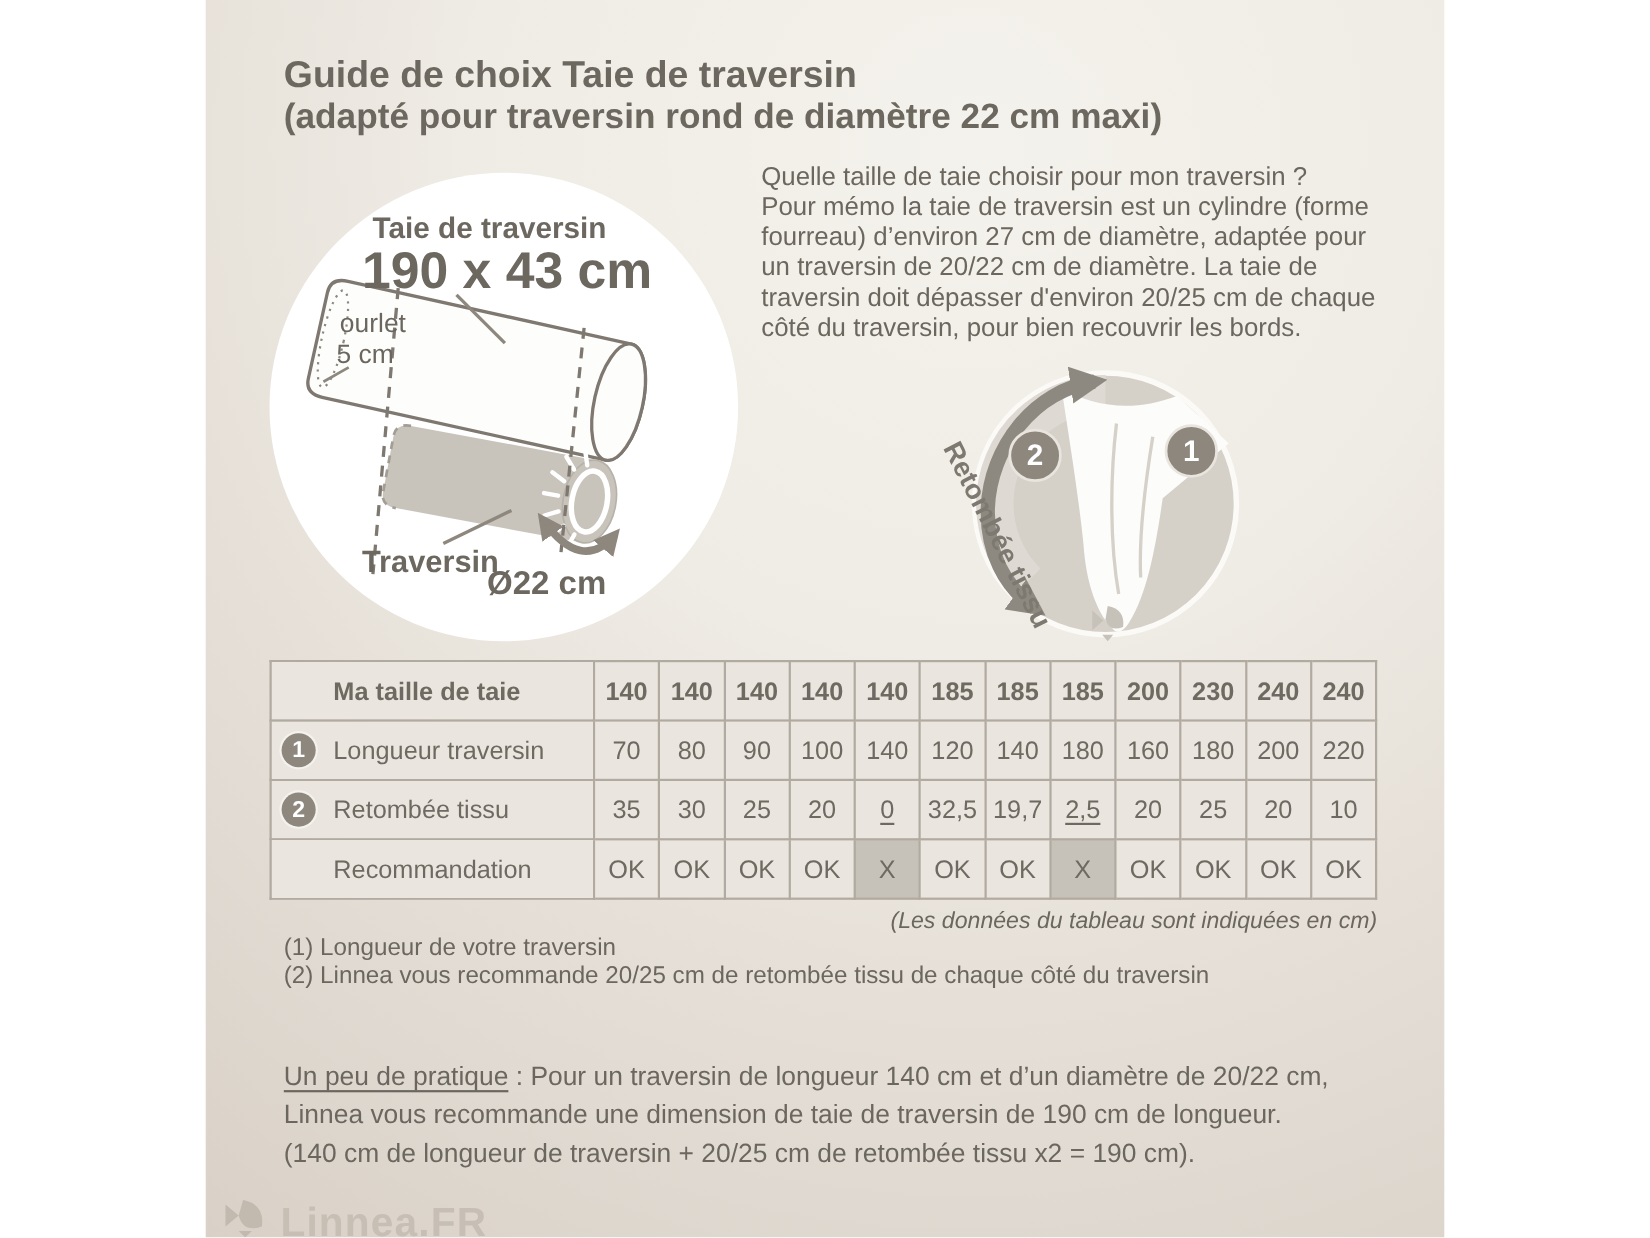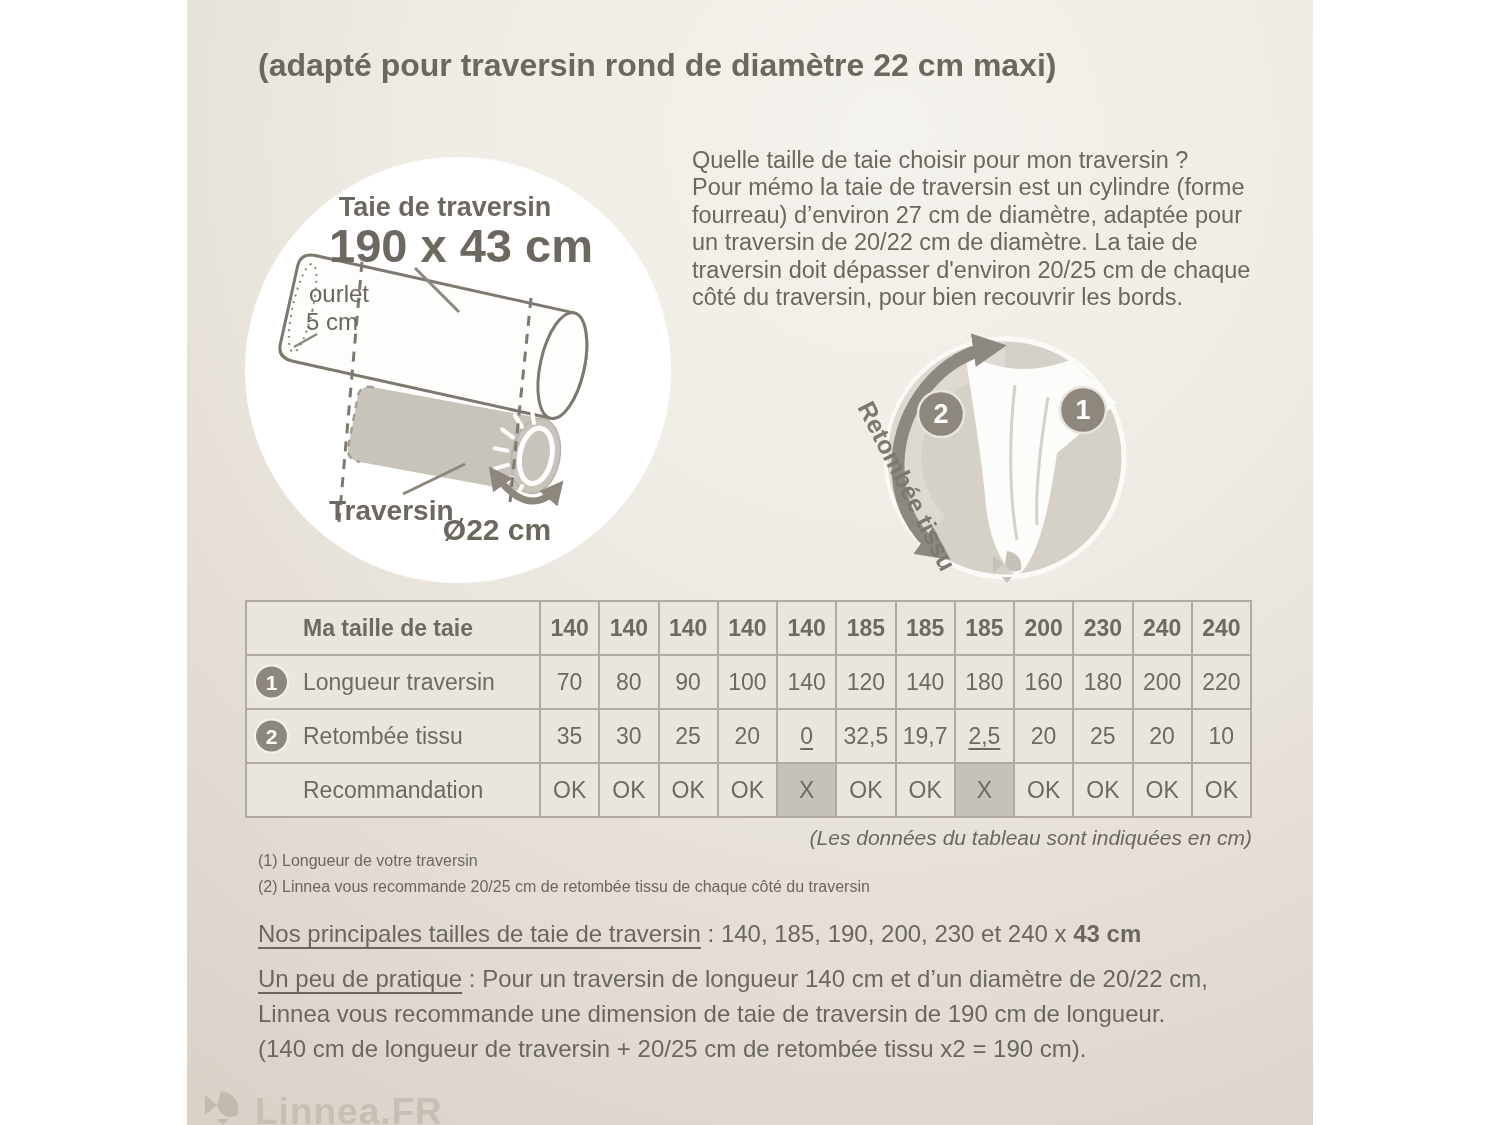--- a/index.html
+++ b/index.html
@@ -43,37 +43,38 @@
     font-weight:bold;font-size:21px;line-height:31px;text-align:center;
     box-shadow:0 0 0 2px rgba(250,248,244,.7);
   }
   .size-table td.u{text-decoration:underline;text-underline-offset:4px;}
   .size-table td.xcell{background:#c7c2b9;}
   
   .table-note{
     position:absolute;left:58px;top:826px;width:1007px;text-align:right;
     font-style:italic;font-size:21px;color:#6b675f;
   }
-  .footnotes{position:absolute;left:71px;top:848px;font-size:16px;line-height:26px;color:#6b675f;}
+  .footnotes{position:absolute;left:71px;top:848px;font-size:22px;line-height:26px;color:#6b675f;}
   
   .sizes-line{position:absolute;left:71px;top:920px;font-size:24px;color:#6b675f;}
   .practice{position:absolute;left:71px;top:961px;width:1020px;font-size:24px;line-height:35px;white-space:pre-line;color:#6b675f;}
   .ul{ text-decoration:underline;text-underline-offset:5px;text-decoration-thickness:2px;}
   .b{font-weight:bold;}
   
   .logo{position:absolute;left:16px;top:1070px;display:flex;align-items:center;gap:10px;opacity:.85;}
   .logo .logo-text{font-size:37px;font-weight:bold;color:#c4bbb1;letter-spacing:1px;margin-top:21px;}
   svg text{font-family:"Liberation Sans",sans-serif;}
 </style>
 </head>
 <body>
 
 <div class="canvas">
 
   <div class="hdr">
+    <h1>Guide de choix Taie de traversin</h1>
     <div class="subtitle">(adapté pour traversin rond de diamètre 22 cm maxi)</div>
   </div>
 
   <svg class="diagram-left" width="432" height="438" viewBox="0 0 432 438">
     <defs>
       <marker id="ah1" viewBox="0 0 10 10" refX="7" refY="5" markerWidth="3.4" markerHeight="3.4" orient="auto-start-reverse">
         <path d="M0 0 L10 5 L0 10 z" fill="#8d877e"></path>
       </marker>
     </defs>
     <circle cx="215" cy="220" r="213" fill="#ffffff"></circle>
@@ -226,21 +227,20 @@
       </tbody>
   </table>
 
   <div class="table-note">(Les données du tableau sont indiquées en cm)</div>
 
   <div class="footnotes">
     <div>(1) Longueur de votre traversin</div>
     <div>(2) Linnea vous recommande 20/25 cm de retombée tissu de chaque côté du traversin</div>
   </div>
 
-  <div class="sizes-line"><span class="ul">Nos principales tailles de taie de traversin</span><span> : 140, 185, 190, 200, 230 et 240 x </span><span class="b">43 cm</span></div>
 
   <div class="practice"><span class="ul">Un peu de pratique</span><span> : Pour un traversin de longueur 140 cm et d’un diamètre de 20/22 cm,
 Linnea vous recommande une dimension de taie de traversin de 190 cm de longueur.
 (140 cm de longueur de traversin + 20/25 cm de retombée tissu  x2 = 190 cm).</span></div>
 
   <div class="logo">
     <svg width="42" height="46" viewBox="0 0 42 46" fill="#beb5ab">
       <path d="M 2 16 L 14 26 L 2 36 Z"></path>
       <path d="M 18 12 Q 38 16 35 36 Q 18 42 14 26 Z"></path>
       <path d="M 14 40 L 26 40 L 20 46 Z"></path>

